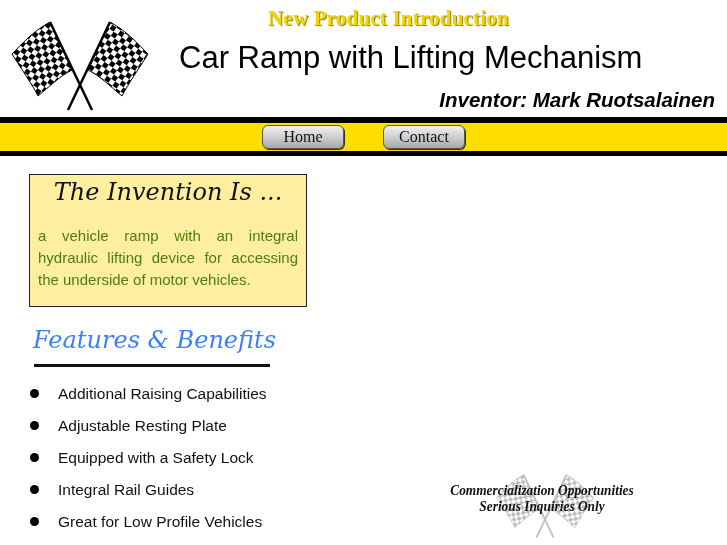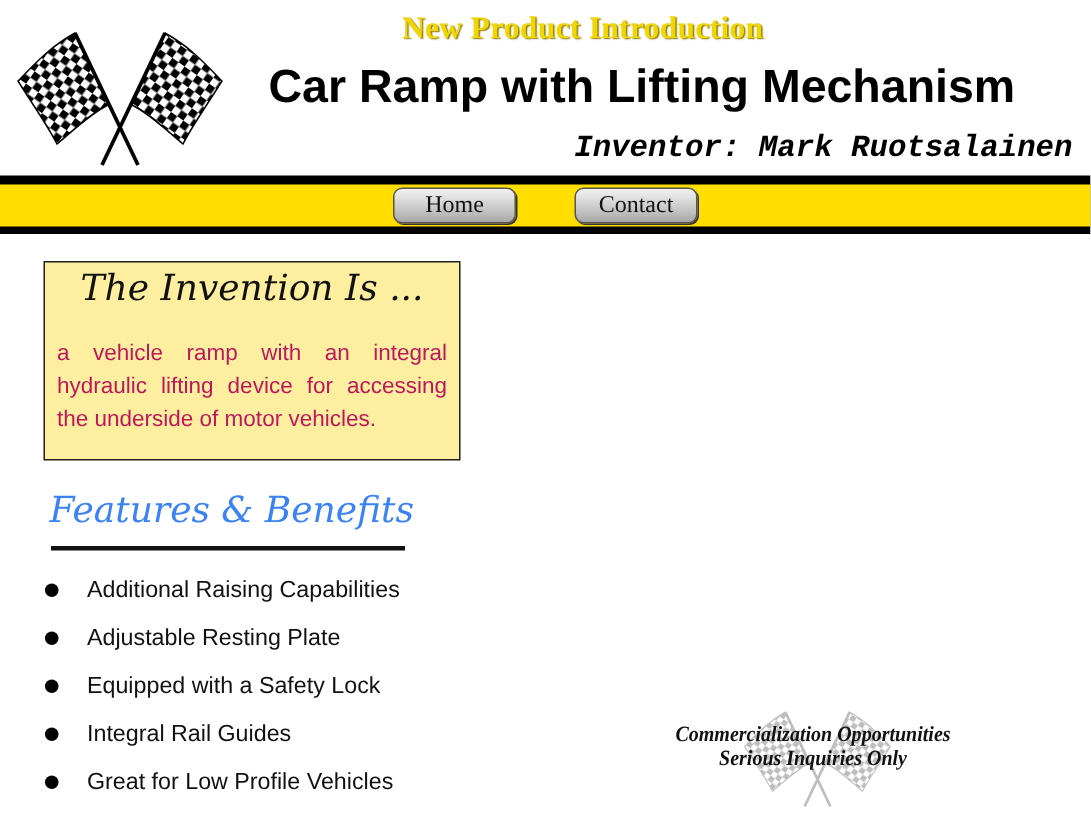--- a/index.html
+++ b/index.html
@@ -1,28 +1,28 @@
 <!DOCTYPE html>
 <html><head>
 <meta charset="utf-8">
 <style>
   html, body { margin:0; padding:0; background:#fff; }
   body { width:727px; height:545px; position:relative; overflow:hidden; font-family:"Liberation Sans", sans-serif; }
   .flags { position:absolute; left:10px; top:14px; width:140px; height:98px; }
   .tagline { position:absolute; left:268px; top:6px; font-family:"Liberation Serif", serif; font-weight:bold; font-size:21px; color:#F2D602; text-shadow:1px 1px 1px #8a7a00; letter-spacing:0.2px;text-align:center; }
-  .title { position:absolute; left:179px; top:40px; font-family:"Liberation Sans", sans-serif; font-weight:bold; font-size:31px; color:#000; }
-  .inventor { position:absolute; right:12px; top:88px; font-family:Liberation Mono, monospace; font-weight:bold; font-style:italic; font-size:20.5px; color:#000; }
+  .title { position:absolute; left:179px; top:40px; font-family:"Liberation Sans", sans-serif; font-weight:normal; font-size:31px; color:#000; }
+  .inventor { position:absolute; right:12px; top:88px; font-family:Liberation Sans, sans-serif; font-weight:bold; font-style:italic; font-size:20.5px; color:#000; }
   .navbar { position:absolute; left:0; top:117px; width:727px; height:39px; background:#000; }
   .navbar .yellow { position:absolute; left:0; top:6px; width:727px; height:28px; background:#FFDE00; }
   .navbtn { position:absolute; top:8px; height:22px; border-radius:6px; background:linear-gradient(#f2f2f2,#cfcfcf 50%,#a8a8a8); border:1px solid #555; box-shadow:1px 1px 0 #333; font-family:"Liberation Serif", serif; font-size:16px; color:#111; text-align:center; line-height:22px; cursor:pointer; }
   .nav-home { left:262px; width:80px; }
   .nav-contact { left:383px; width:80px; }
   .invention-box { position:absolute; left:29px; top:174px; width:278px; height:133px; background:#FEEFA0; border:1.5px solid #222; box-sizing:border-box; }
   .invention-title { position:absolute; left:0; width:100%; top:3px; text-align:center; font-family:"DejaVu Serif", serif; font-style:italic; font-size:24px; color:#111; }
-  .invention-text { position:absolute; left:8px; right:8px; top:50px; font-size:15px; line-height:22px; text-align:justify; color:#be185d; }
+  .invention-text { position:absolute; left:8px; right:8px; top:50px; font-size:15px; line-height:22px; text-align:justify; color:#4d7c0f; }
   .features-title { position:absolute; left:33px; top:326px; font-family:"DejaVu Serif", serif; font-style:italic; font-size:24px; color:#3b82f6; }
   .features-rule { position:absolute; left:34px; top:364px; width:236px; height:3px; background:#111; }
   .feature-list { position:absolute; left:30px; top:384px; margin:0; padding:0; list-style:none; }
   .feature-item { position:relative; height:32px; font-size:15.5px; color:#111; }
   .feature-bullet { position:absolute; left:0; top:5px; width:9px; height:9px; border-radius:50%; background:#000; }
   .feature-label { position:absolute; left:28px; top:1px; white-space:nowrap; }
   .footer-flags { position:absolute; left:495px; top:467px; width:100px; height:74px; opacity:0.25; }
   .footer-text { position:absolute; left:420px; top:482px; width:244px; text-align:center; font-family:"Liberation Serif", serif; font-weight:bold; font-style:italic; font-size:14.5px; line-height:16px; color:#111; transform:scaleX(0.92); }
 </style>
 </head>

